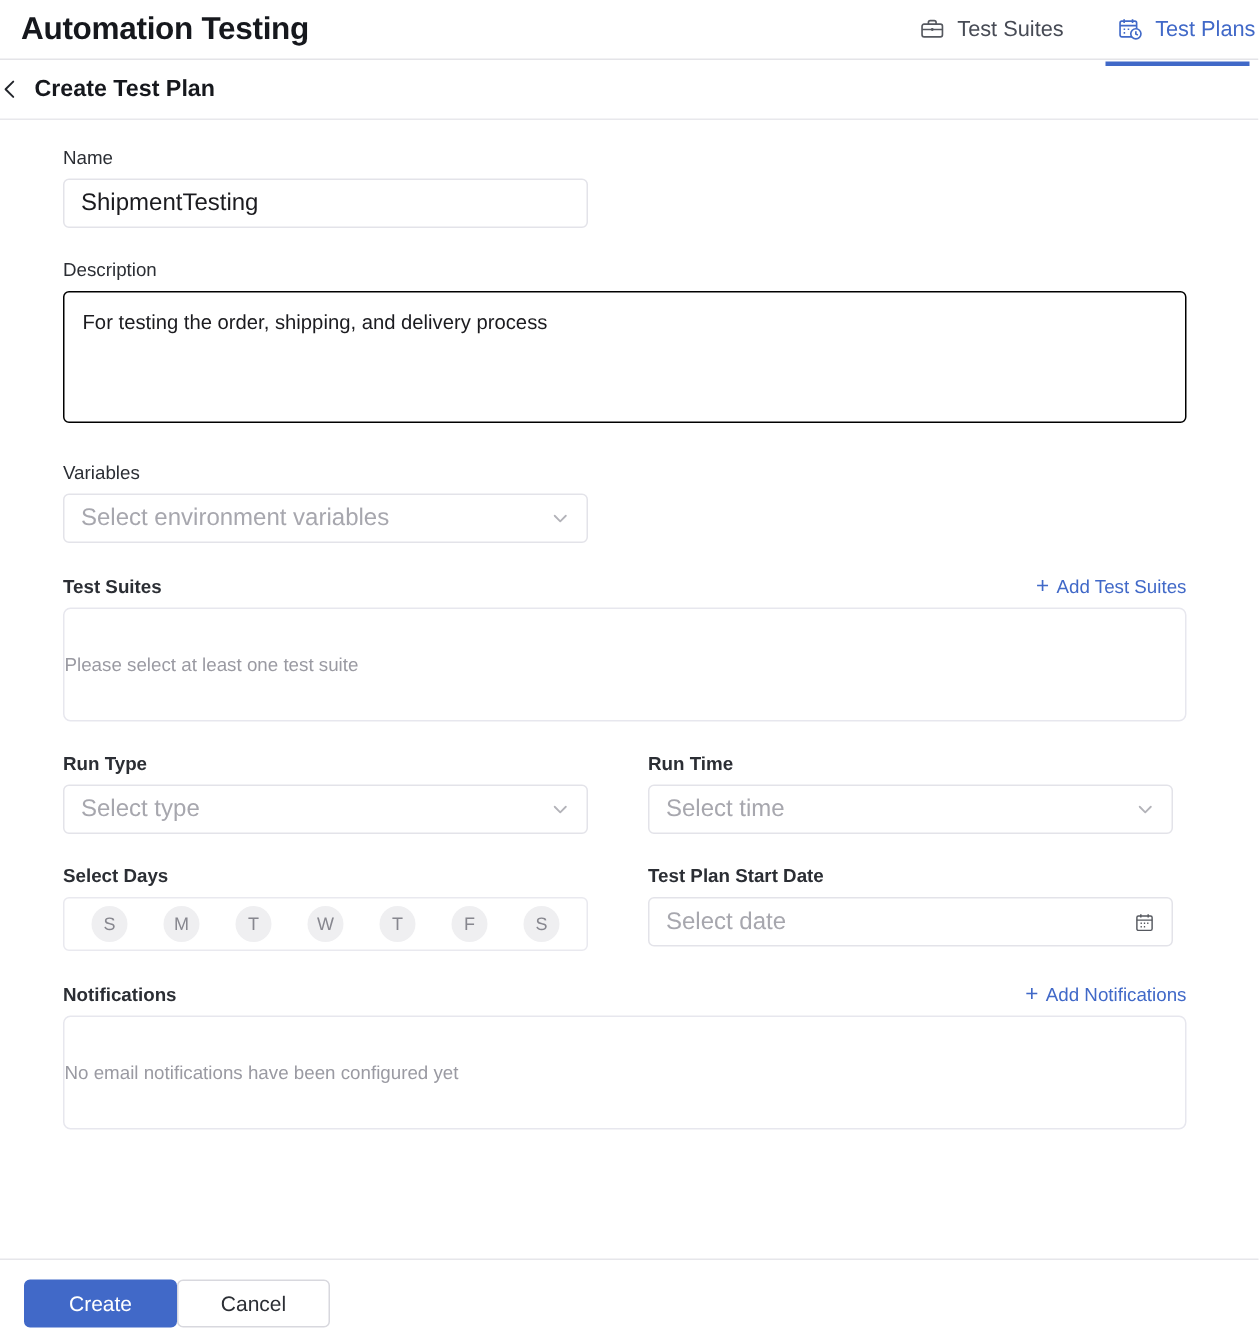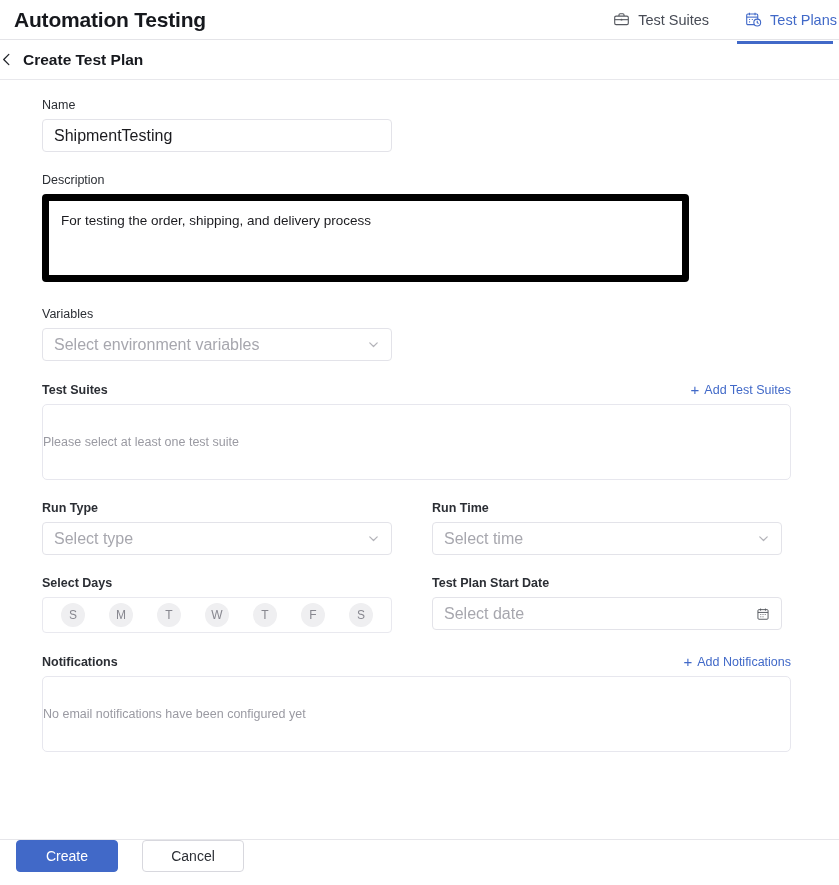--- a/index.html
+++ b/index.html
@@ -99,23 +99,23 @@
     font-size: 16px;
     color: #1b1b1f;
   }
   .field.placeholder { color: #a7a7ae; }
   .field .chev { margin-left: auto; color: #b3b3b9; display:flex; }
   .field .cal { margin-left: auto; color: #55585f; display:flex; }
 
   .group { margin-bottom: 21px; }
 
   textarea.desc {
-    width: 647px;
+    width: 749px;
     height: 88px;
-    border: 7px solid #000000;
+    border: 1px solid #000000;
     border-radius: 4px;
     padding: 11px 12px;
     font-family: "Liberation Sans", sans-serif;
     font-size: 13.5px;
     color: #1b1b1f;
     resize: none;
     outline: none;
     line-height: 1.4;
   }
 
@@ -183,22 +183,22 @@
   }
 
   
   .footer {
     position: absolute;
     left: 0; right: 0; bottom: 0;
     height: 46px;
     border-top: 1px solid #e6e6ea;
     background: #fff;
     display: flex;
-    align-items: flex-start;
-    gap: 24px;
+    align-items: flex-end;
+    gap: 0;
     padding-left: 16px;
   }
   .btn {
     height: 32px;
     min-width: 102px;
     border-radius: 4px;
     font-size: 14px;
     display: inline-flex;
     align-items: center;
     justify-content: center;

